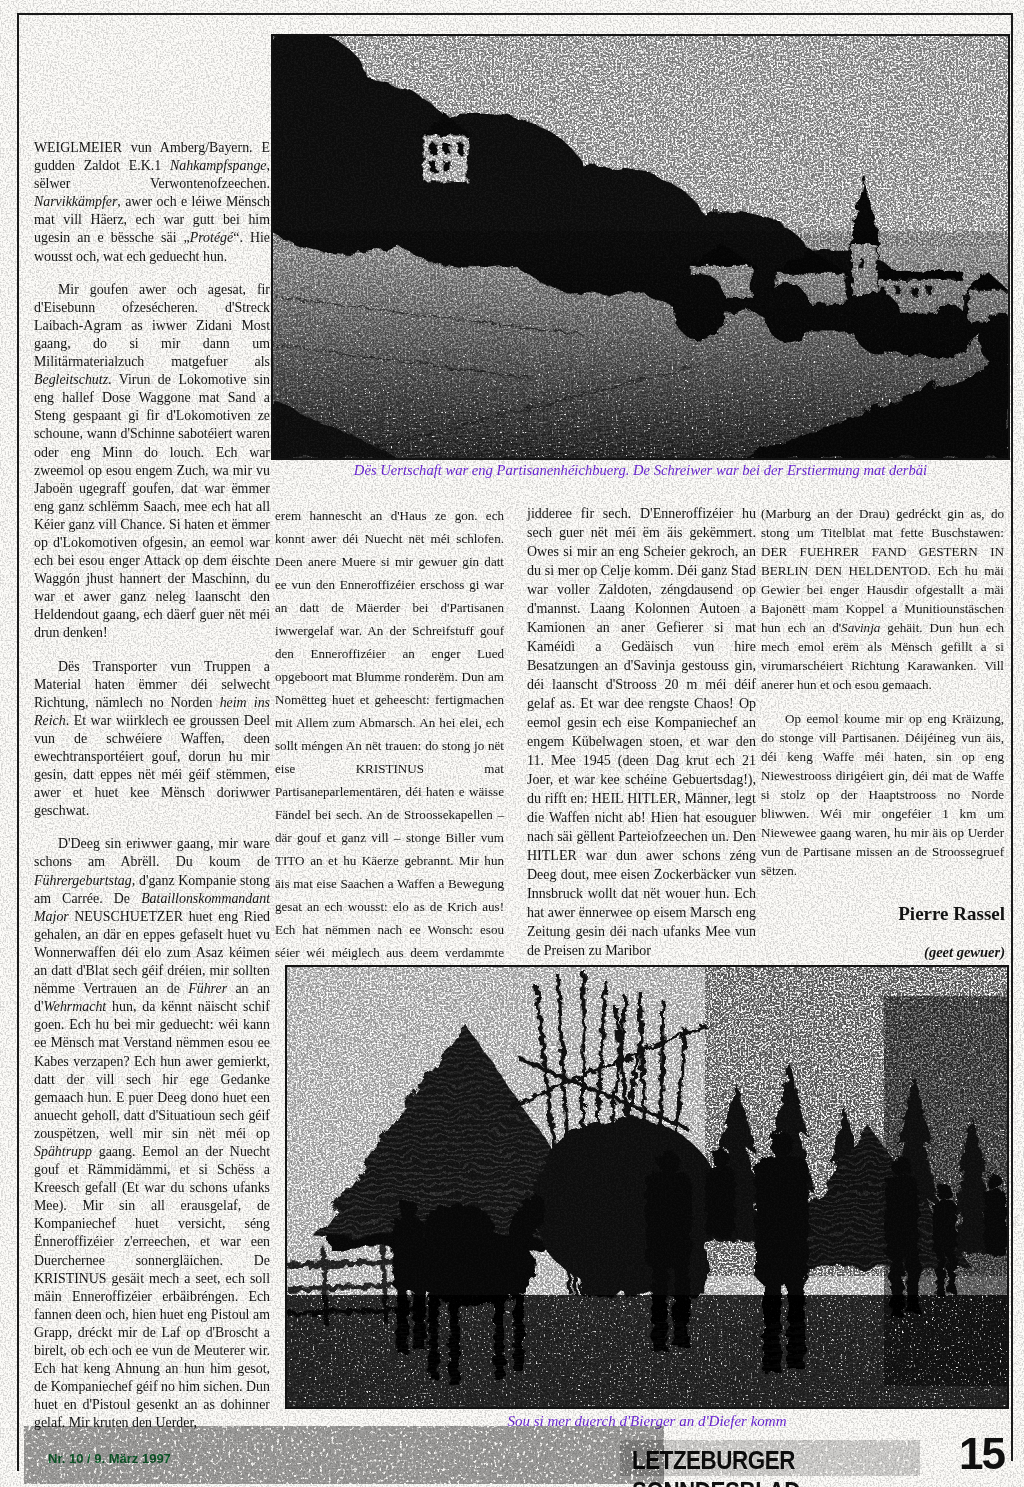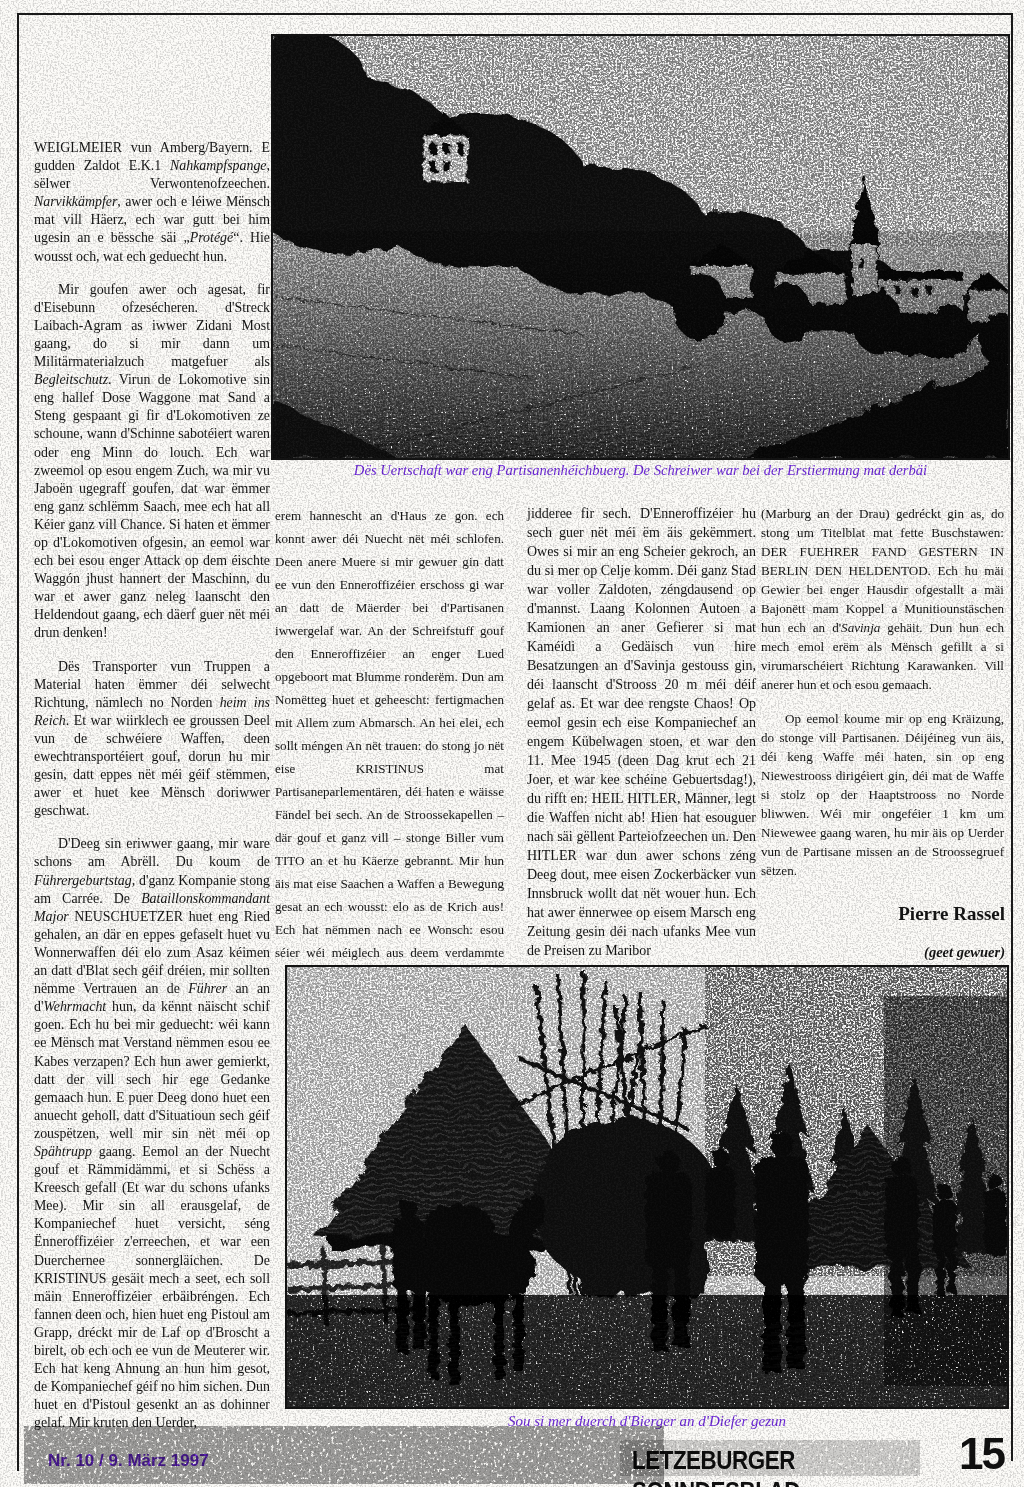--- a/index.html
+++ b/index.html
@@ -25,21 +25,21 @@
   
   .photo{position:absolute;border:2px solid #141414;background:#ffffff;box-sizing:border-box;}
   #top-photo{left:271px;top:34px;width:739px;height:426px;}
   #bottom-photo{left:285px;top:965px;width:724px;height:444px;}
   .photo svg{display:block;width:100%;height:100%;}
   .caption{position:absolute;font-style:italic;text-align:center;color:#6d28d9;}
   #top-caption{left:271px;top:462px;width:739px;font-size:14.6px;}
   #bottom-caption{left:285px;top:1413px;width:724px;font-size:15px;}
   
   #footer-issue{position:absolute;left:48px;top:1451px;font-family:"Liberation Sans","DejaVu Sans",sans-serif;
-                font-weight:bold;font-size:17px;color:#6d28d9;}
+                font-weight:bold;font-size:13px;color:#15803d;}
   #footer-masthead{position:absolute;left:580px;top:1432px;width:424px;display:flex;justify-content:flex-end;
                    align-items:baseline;font-family:"Liberation Sans","DejaVu Sans",sans-serif;color:#111;}
   #footer-title{font-weight:bold;font-size:26px;letter-spacing:-0.5px;transform:scaleX(.86);transform-origin:right;}
   #footer-page{font-weight:bold;font-size:44px;line-height:1;margin-left:8px;letter-spacing:-2px;}
   .noise{position:absolute;left:0;top:0;width:1024px;height:1487px;pointer-events:none;}
 </style>
 </head>
 <body>
 
 <div class="page">
@@ -263,21 +263,21 @@
           <rect x="663" y="288" width="9" height="40"></rect>
         <circle cx="710" cy="216" r="8"></circle>
           <rect x="700" y="224" width="23" height="66" rx="8"></rect>
       </g>
 
       <rect x="0" y="330" width="723" height="112" filter="url(#speck2)" opacity="0.8"></rect>
       <rect x="0" y="356" width="723" height="86" fill="url(#scratchH)" opacity="0.55"></rect>
       <rect width="723" height="442" filter="url(#speck)" opacity="0.35"></rect>
     </svg>
   </div>
-  <div class="caption" id="bottom-caption">Sou si mer duerch d'Bierger an d'Diefer gezun</div>
+  <div class="caption" id="bottom-caption">Sou si mer duerch d'Bierger an d'Diefer komm</div>
 
   <div id="footer-issue">Nr. 10 / 9. März 1997</div>
   <div id="footer-masthead">
     <span id="footer-title">LETZEBURGER SONNDESBLAD</span>
     <span id="footer-page">15</span>
   </div>
 
   <svg class="noise" viewBox="0 0 1024 1487" preserveAspectRatio="none">
     <defs>
       <filter id="pnoise" x="0" y="0" width="100%" height="100%">

